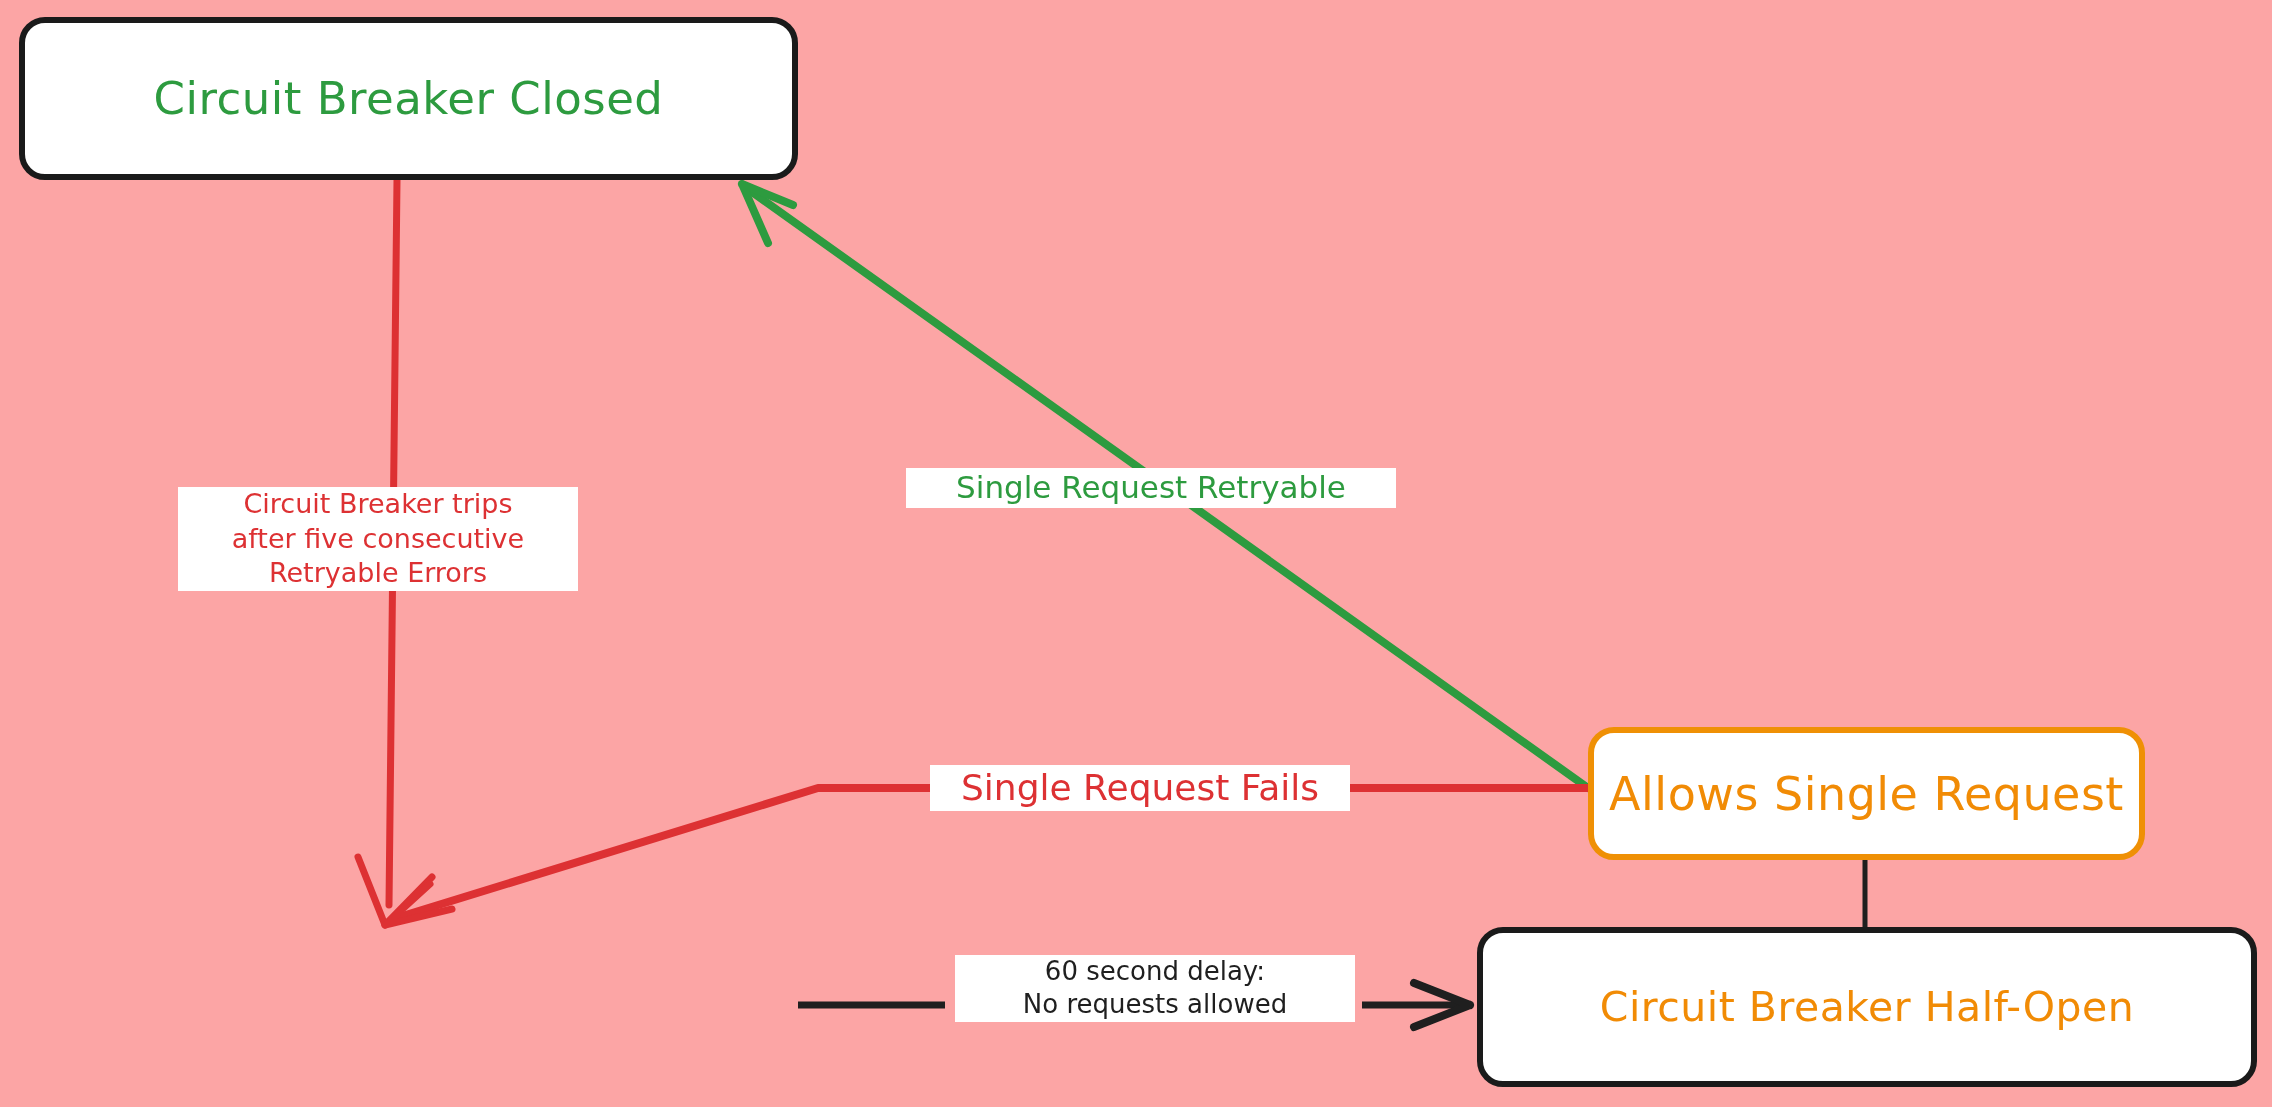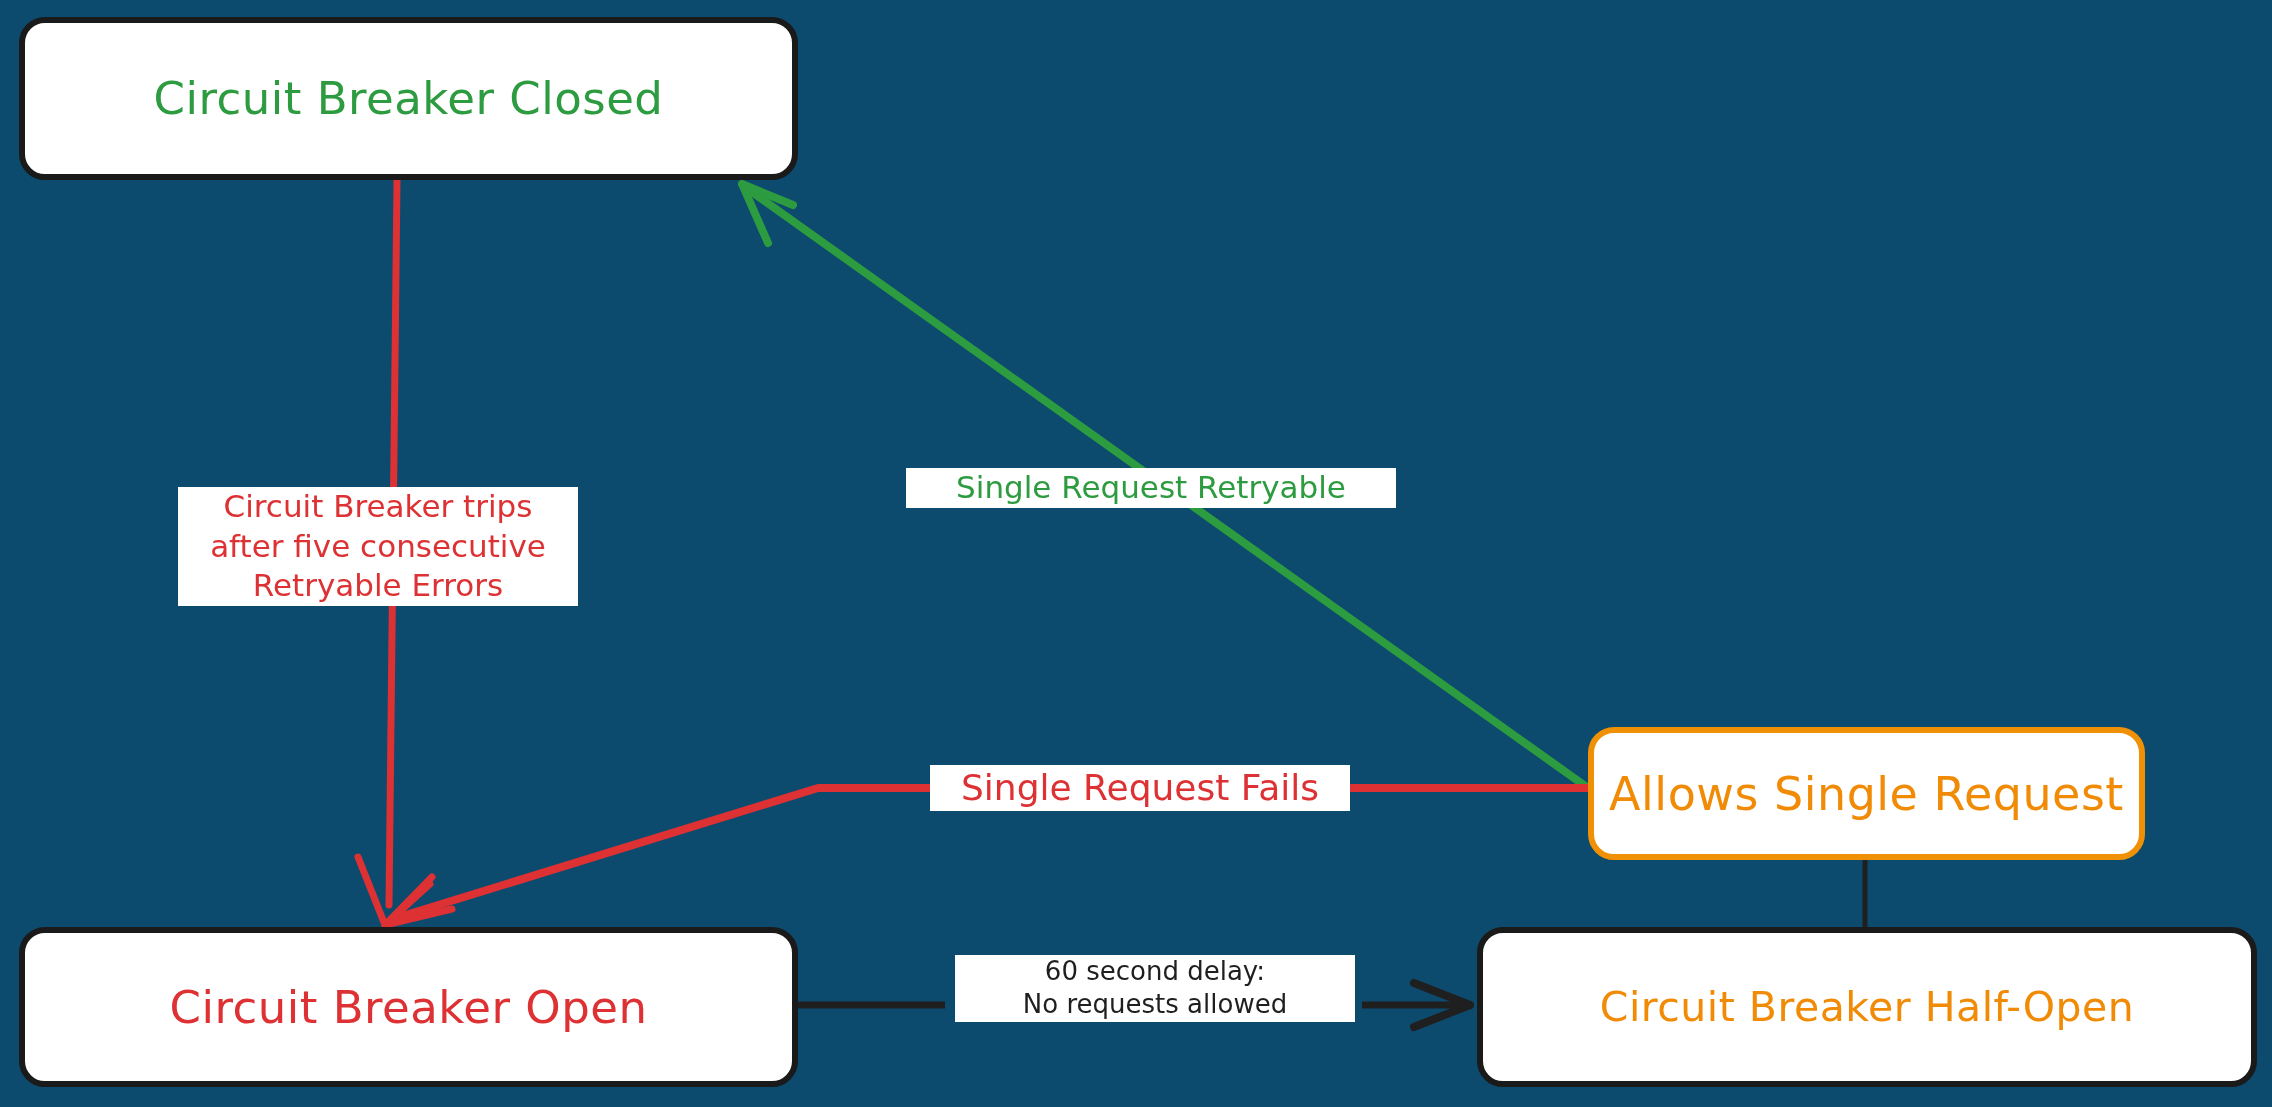--- a/index.html
+++ b/index.html
@@ -7,21 +7,21 @@
     padding: 0;
     background: #ffffff;
   }
   body {
     font-family: "DejaVu Sans", sans-serif;
   }
   #canvas {
     position: relative;
     width: 2272px;
     height: 1107px;
-    background: #0c4a6e;
+    background: #fca5a5;
     overflow: hidden;
   }
   #edges {
     position: absolute;
     left: 0;
     top: 0;
     width: 2272px;
     height: 1107px;
   }
   .node {
@@ -66,21 +66,21 @@
 
   .edge-label {
     position: absolute;
     text-align: center;
     line-height: 1.28;
     white-space: pre;
     background: #ffffff;
     font-family: "DejaVu Sans", sans-serif;
     font-size: 31px;
   }
-  #el-trips     { left: 178px;  top: 487px;  width: 400px; font-size: 31px; }
+  #el-trips     { left: 178px;  top: 487px;  width: 400px; font-size: 27px; }
   #el-succeeds  { left: 906px;  top: 468px;  width: 490px; font-size: 31px; }
   #el-fails     { left: 930px;  top: 765px;  width: 420px; font-size: 36px; }
   #el-delay     { left: 955px;  top: 955px;  width: 400px; font-size: 26px; }
 </style>
 </head>
 <body>
 
 <div id="canvas">
 
   <svg id="edges" viewBox="0 0 2272 1107" width="2272" height="1107" xmlns="http://www.w3.org/2000/svg">
@@ -108,23 +108,20 @@
 
     <g>
       <path d="M 1865 860 L 1865 927" stroke="#1f1f1f" stroke-width="5" fill="none" stroke-linecap="butt"></path>
     </g>
   </svg>
 
   <div class="node node-black" id="n-closed">
     <span class="node-label lbl-green">Circuit Breaker Closed</span>
   </div>
 
-  <div class="node node-black" id="n-open">
-    <span class="node-label lbl-red">Circuit Breaker Open</span>
-  </div>
 
   <div class="node node-orange" id="n-allows">
     <span class="node-label lbl-orange">Allows Single Request</span>
   </div>
 
   <div class="node node-black" id="n-halfopen">
     <span class="node-label lbl-orange">Circuit Breaker Half-Open</span>
   </div>
 
   <div class="edge-label lbl-red" id="el-trips">Circuit Breaker trips

